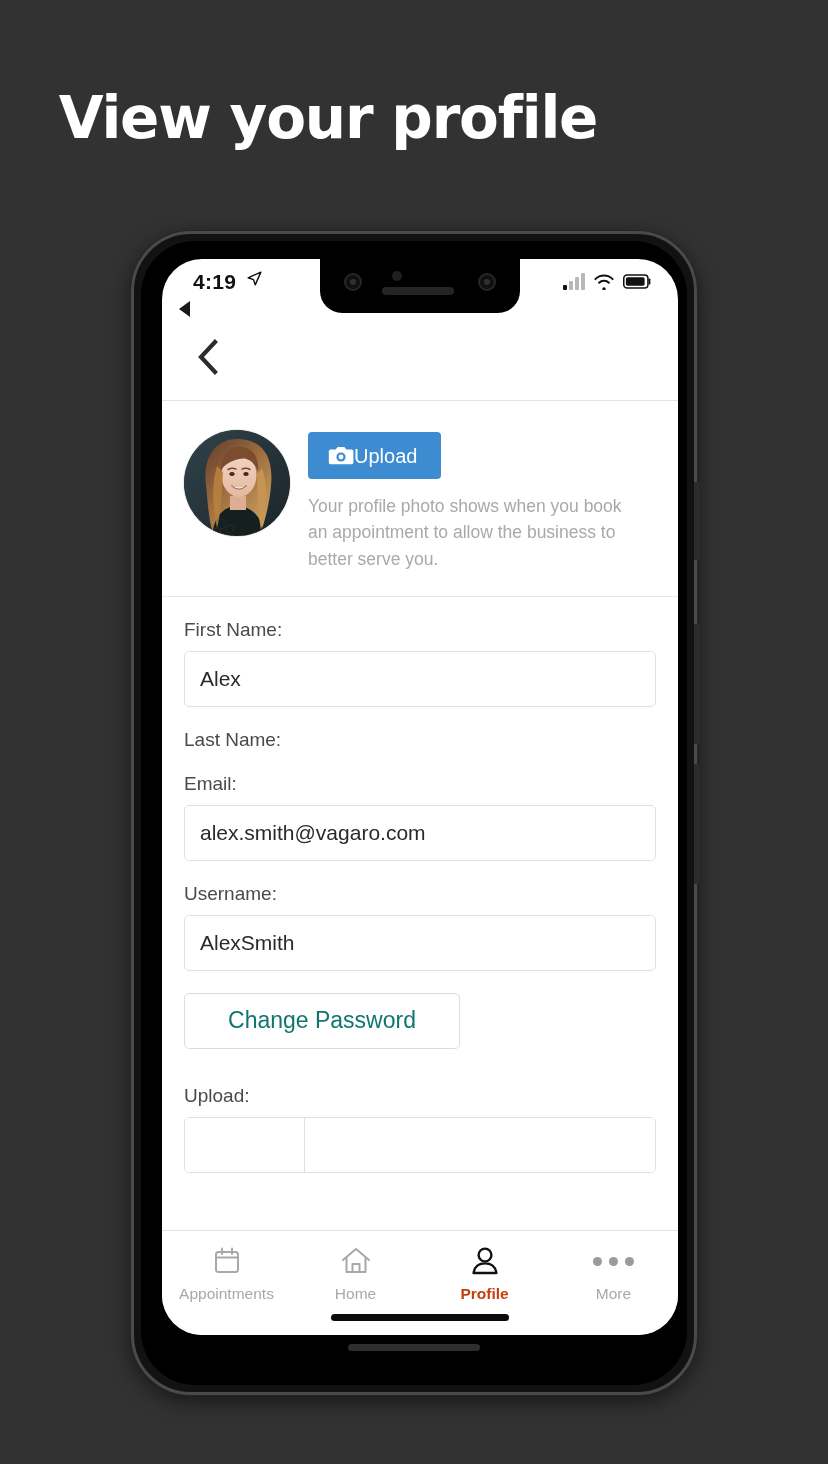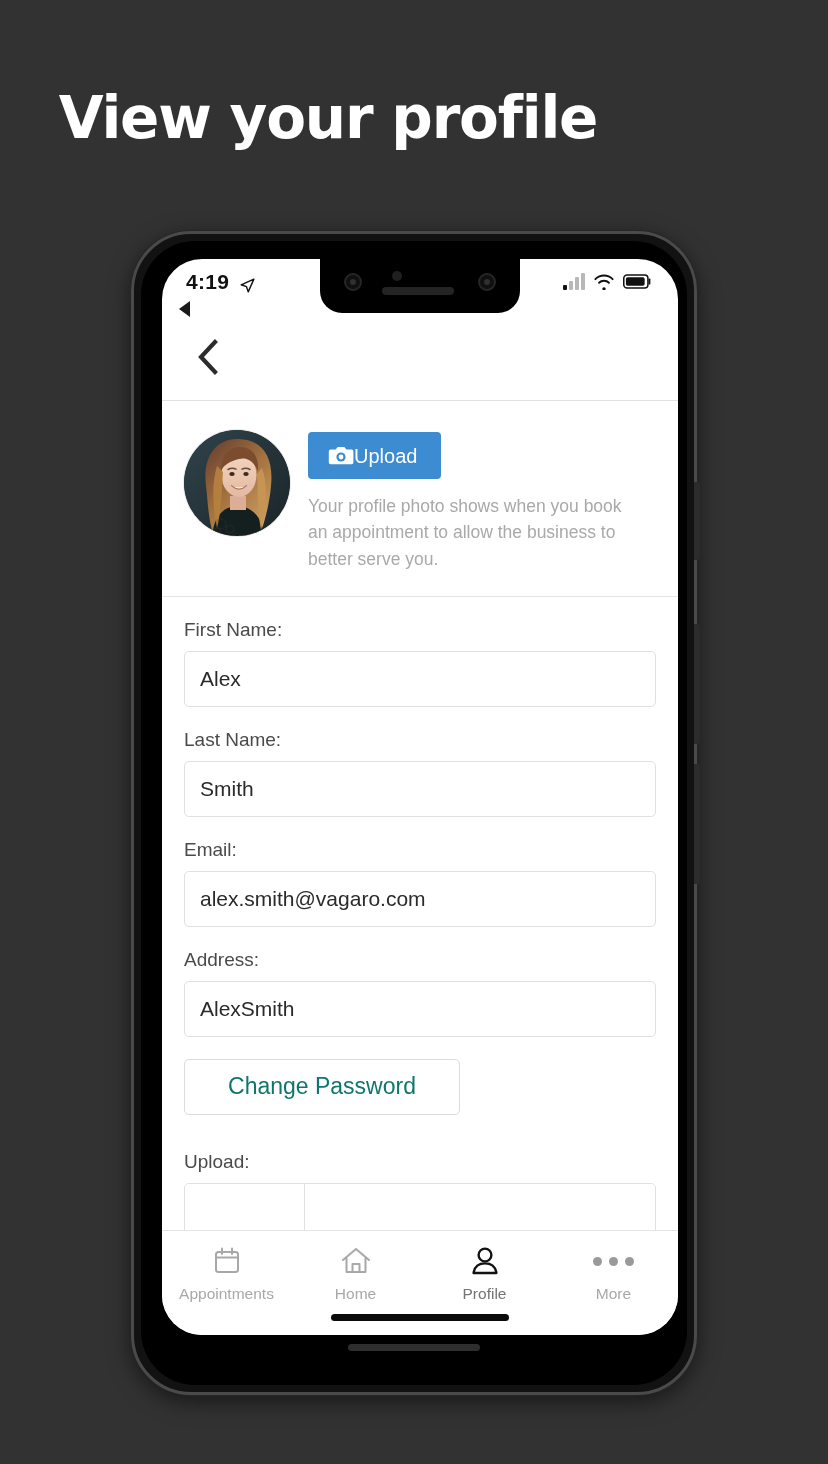--- a/index.html
+++ b/index.html
@@ -101,24 +101,24 @@
     position: absolute; left: 42px; top: 18px;
     width: 72px; height: 8px; border-radius: 4px; background: #242424;
   }
 
   
   .status-bar {
     position: absolute; top: 0; left: 0; width: 516px; height: 54px;
     z-index: 30;
   }
   .status-time {
-    position: absolute; left: 24px; top: 11px;
+    position: absolute; left: 31px; top: 11px;
     font-size: 21px; font-weight: bold; color: #111;
     letter-spacing: 0.3px;
-    display: flex; align-items: flex-end; gap: 10px;
+    display: flex; align-items: flex-start; gap: 10px;
   }
   .loc-arrow { display: block; }
   .mini-triangle {
     position: absolute; left: 17px; top: 42px;
     width: 0; height: 0;
     border-top: 8px solid transparent;
     border-bottom: 8px solid transparent;
     border-right: 11px solid #1a1a1a;
   }
   .status-right {
@@ -255,21 +255,21 @@
   }
   .tab {
     flex: 1;
     display: flex; flex-direction: column;
     align-items: center; justify-content: flex-start;
     padding-top: 13px;
     gap: 7px;
     cursor: pointer;
   }
   .tab-label { font-size: 15.5px; color: #a8a8a8; }
-  .tab.active .tab-label { color: #737373; font-weight: normal; }
+  .tab.active .tab-label { color: #c2410c; font-weight: bold; }
   .dots-icon { display: flex; gap: 7px; align-items: center; height: 34px; }
   .dots-icon span { width: 9px; height: 9px; border-radius: 50%; background: #9a9a9a; display: block; }
 
   .home-indicator {
     position: absolute;
     bottom: 14px; left: 50%; transform: translateX(-50%);
     width: 178px; height: 7px;
     background: #0b0b0b;
     border-radius: 4px;
     z-index: 25;
@@ -410,30 +410,29 @@
 
           <div class="form">
 
             <div class="field">
               <div class="field-label">First Name:</div>
               <input class="field-input" type="text" value="Alex" placeholder="First Name" style="">
             </div>
 
             <div class="field">
               <div class="field-label">Last Name:</div>
-              <input class="field-input" type="text" value="Smith" placeholder="Last Name" style="">
             </div>
 
             <div class="field">
               <div class="field-label">Email:</div>
               <input class="field-input" type="text" value="alex.smith@vagaro.com" placeholder="Email" style="">
             </div>
 
             <div class="field">
-              <div class="field-label">Address:</div>
+              <div class="field-label">Username:</div>
               <input class="field-input" type="text" value="AlexSmith" placeholder="Username" style="">
             </div>
 
             <button class="change-pass-btn">Change Password</button>
 
             <div class="field">
               <div class="field-label">Upload:</div>
               <div class="address-split">
                 <div class="seg-small"></div>
                 <div class="seg-large"></div>

